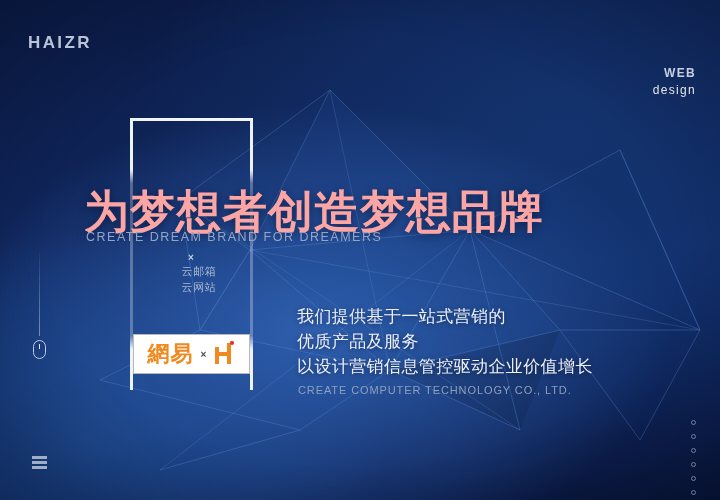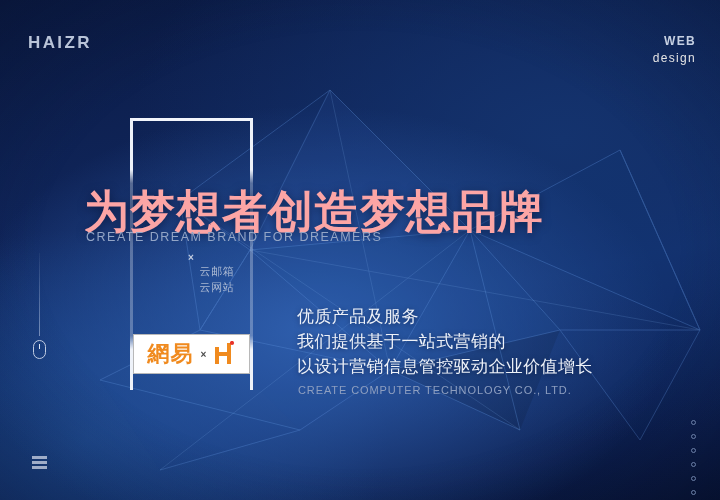--- a/index.html
+++ b/index.html
@@ -45,21 +45,21 @@
     color: #b9c4d8;
   }
   .brand-right {
     position: absolute;
     right: 24px; top: 33px;
     text-align: right;
     line-height: 17px;
   }
   .brand-right .l1 {
     font-size: 12px; font-weight: bold;
-    letter-spacing: 1.3px; color: #c6d0e2;
+    letter-spacing: 1.3px; color: #c6d0e2; margin-top: 32px;
   }
   .brand-right .l2 {
     font-size: 12px; font-weight: normal;
     letter-spacing: 1.3px; color: #e5e5e5;
   }
 
   
   .frame {
     position: absolute;
     left: 130px; top: 118px;
@@ -107,21 +107,20 @@
     left: 188px; top: 252px;
     font-size: 10px;
     font-weight: bold;
     color: #c5cfe2;
   }
   .svc-list {
     position: absolute;
     left: 130px; top: 264px;
     width: 138px;
     text-align: center;
-    padding-left: 18px;
   }
   .svc-item {
     font-size: 11px;
     line-height: 15.5px;
     color: #aab8d2;
     letter-spacing: 0.6px;
   }
 
   
   .logo-card {
@@ -305,22 +304,22 @@
       <svg width="22" height="26" viewBox="0 0 22 26">
         <rect x="2" y="6" width="4" height="17" fill="#f08a1e"></rect>
         <rect x="14" y="2" width="4" height="21" fill="#f08a1e"></rect>
         <rect x="2" y="11" width="16" height="4" fill="#f08a1e"></rect>
         <circle cx="19" cy="2" r="2.1" fill="#e8342a"></circle>
       </svg>
     </span>
   </div>
 
   <div class="body-copy">
+    <div class="ln">我们提供基于一站式营销的</div>
     <div class="ln">优质产品及服务</div>
-    <div class="ln">我们提供基于一站式营销的</div>
     <div class="ln">以设计营销信息管控驱动企业价值增长</div>
   </div>
   <div class="company-line">CREATE  COMPUTER TECHNOLOGY CO., LTD.</div>
 
   <div class="scroll-line"></div>
   <div class="scroll-mouse"></div>
 
   <div class="hamburger">
     <span></span>
     <span></span>

